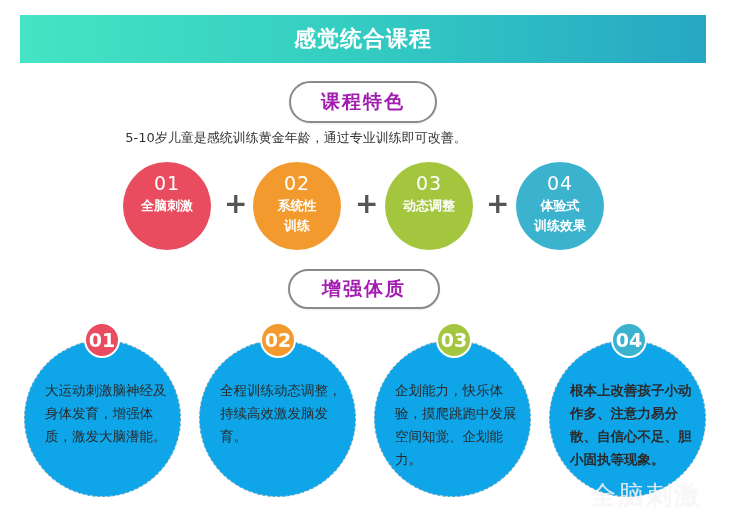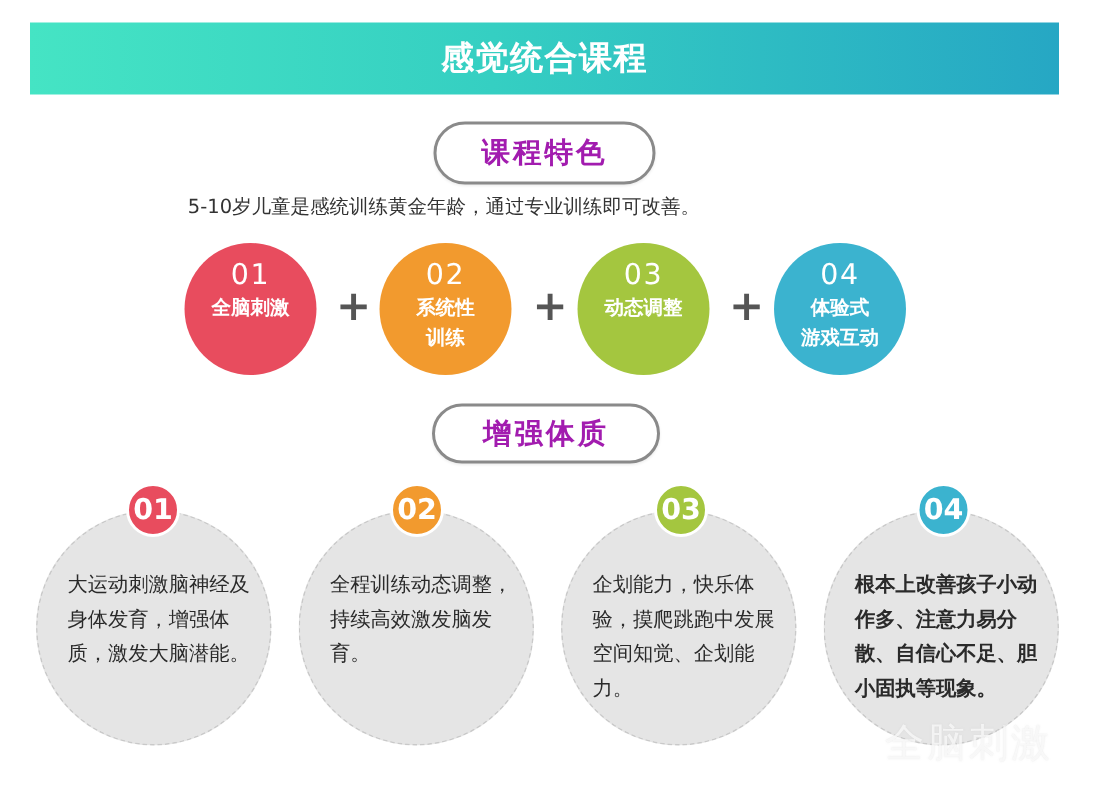--- a/index.html
+++ b/index.html
@@ -33,21 +33,21 @@
     color: #fff; padding-top: 10px;
   }
   .feature .num { font-size: 19px; line-height: 22px; font-weight: normal; letter-spacing: 1px; }
   .feature .lbl { font-size: 13px; font-weight: bold; line-height: 20px; text-align: center; margin-top: 2px; }
   .plus {
     position: absolute; top: 190px; font-size: 28px; font-weight: bold; color: #555; line-height: 28px;
   }
 
   .effect {
     position: absolute; top: 340px; width: 157px; height: 157px; border-radius: 50%;
-    background: #e5e5e5; border: 1.5px dashed #c9c9c9;
+    background: #0ea5e9; border: 1.5px dashed #c9c9c9;
   }
   .effect-text {
     position: absolute; left: 20px; top: 38px; width: 125px;
     font-size: 13.5px; line-height: 23px; color: #2a2a2a; text-align: left;
   }
   .badge {
     position: absolute; top: 322px; width: 36px; height: 36px; border-radius: 50%;
     color: #fff; font-size: 19px; display: flex; align-items: center; justify-content: center;
     font-weight: bold; border: 2px solid #fff;
   }
@@ -85,21 +85,21 @@
 
 <div class="feature" style="left:385px;background:#a4c63f;">
   <span class="num">03</span>
   <span class="lbl">动态调整</span>
 </div>
 <span class="plus" style="left:486px;">+</span>
 
 <div class="feature" style="left:516px;background:#3bb3cf;">
   <span class="num">04</span>
   <span class="lbl">体验式</span>
-  <span class="lbl" style="margin-top:0">游戏互动</span>
+  <span class="lbl" style="margin-top:0">训练效果</span>
 </div>
 
 <div class="pill p2">
   <span class="pill-text">增强体质</span>
 </div>
 
 <div class="effect" style="left:24px;">
   <div class="effect-text">大运动刺激脑神经及身体发育，增强体质，激发大脑潜能。</div>
 </div>
 <div class="badge" style="left:84px;background:#e84c5e;">01</div>

